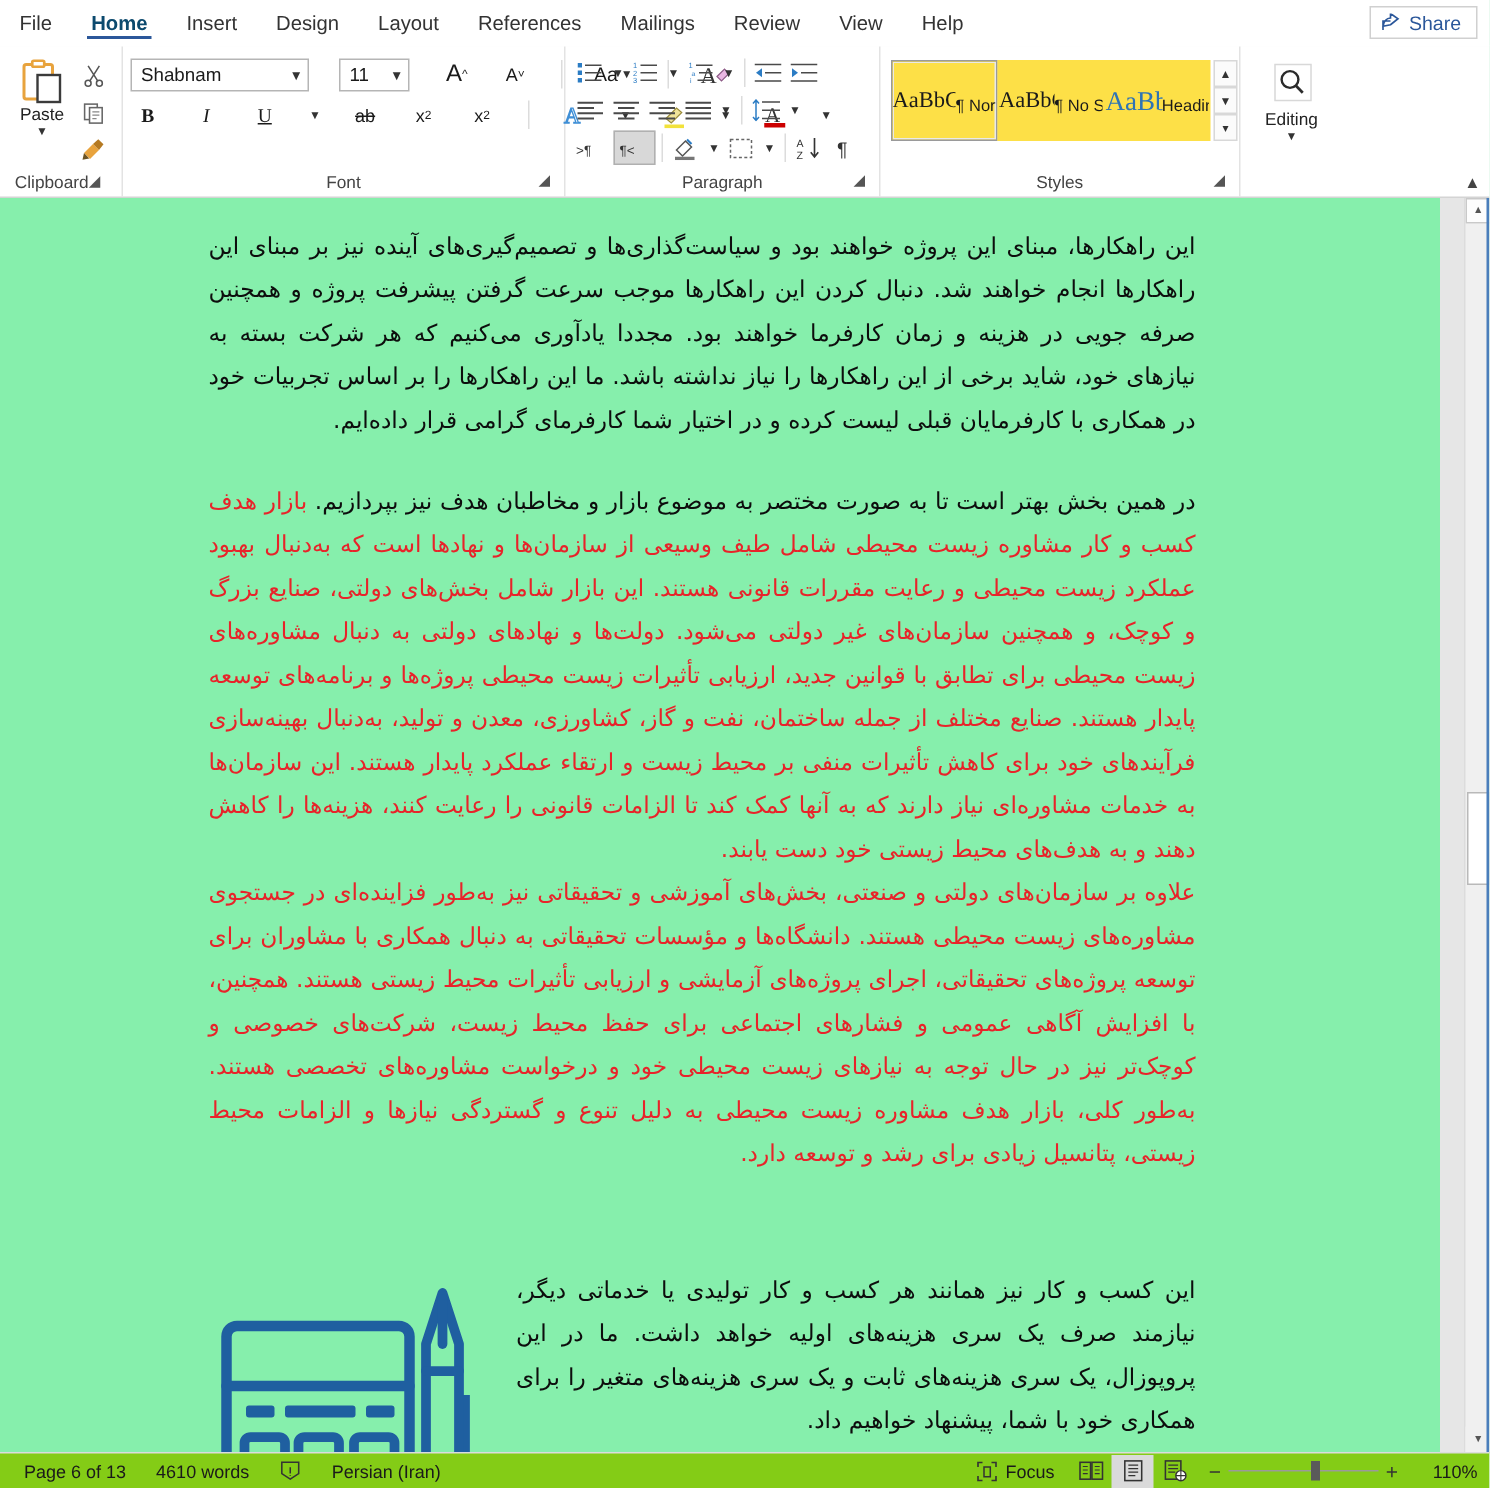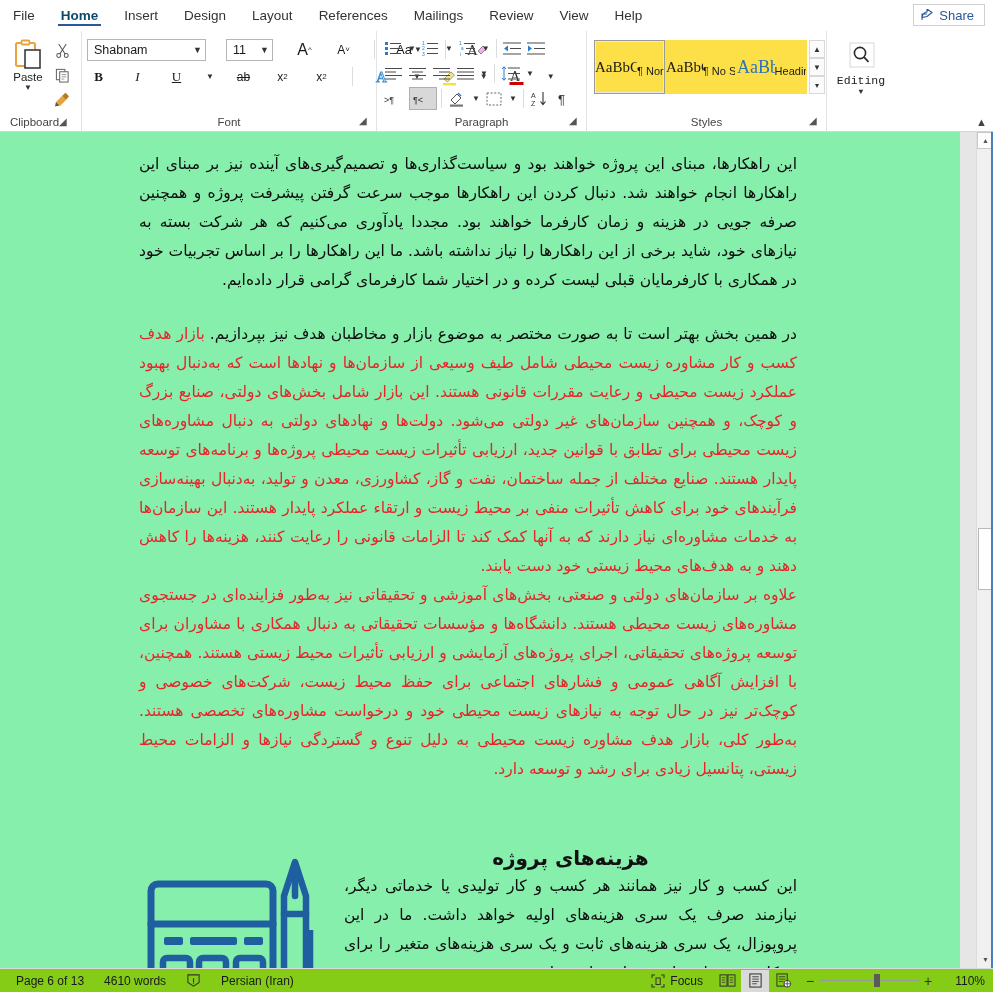--- a/index.html
+++ b/index.html
@@ -599,21 +599,21 @@
           </div>
         </div>
       </div>
       <div class="rgroup-label">
         <span>Styles</span>
         <span class="dlg-launcher">◢</span>
       </div>
     </div>
 
     <div class="rgroup edit-grp" style="border-right:none;">
-      <div class="rgroup-body" style="justify-content:flex-start; padding-top:6px;font-family:Liberation Mono, monospace;">
+      <div class="rgroup-body" style="justify-content:flex-start; padding-top:6px;">
         <div class="bigbtn" style="width:60px;">
           <span>
             <svg width="34" height="32" viewBox="0 0 34 32">
               <rect x="6" y="2" width="24" height="24" fill="#ffffff" stroke="#d8d8d8" stroke-width="1"></rect>
               <circle cx="16" cy="12" r="5.6" fill="none" stroke="#2b2b2b" stroke-width="1.6"></circle>
               <path d="M20 16.2 L24.5 20.8" stroke="#2b2b2b" stroke-width="1.8"></path>
             </svg>
           </span>
           <span class="cap">Editing</span>
           <span class="chev">▼</span>
@@ -672,21 +672,20 @@
 
             <g fill="none" stroke="#1f5fa0" stroke-width="6.5" stroke-linejoin="round" stroke-linecap="round">
               <path d="M140 42 L151 8 L162 42 L162 190 L140 190 Z"></path>
               <line x1="140" y1="60" x2="162" y2="60"></line>
               <line x1="140" y1="166" x2="162" y2="166"></line>
               <line x1="151" y1="12" x2="151" y2="42"></line>
             </g>
           </svg>
         </div>
         <div class="bottom-text">
-          <h2 class="doc-h">هزینه‌های پروژه</h2>
           <p class="doc">این کسب و کار نیز همانند هر کسب و کار تولیدی یا خدماتی دیگر، نیازمند صرف یک سری هزینه‌های اولیه خواهد داشت. ما در این پروپوزال، یک سری هزینه‌های ثابت و یک سری هزینه‌های متغیر را برای همکاری خود با شما، پیشنهاد خواهیم داد.</p>
 
         </div>
       </div>
 
     </div>
 
     <div class="vscroll">
       <div class="vs-btn up">▲</div>
       <div class="vs-thumb" style="top:396px; height:62px;"></div>

